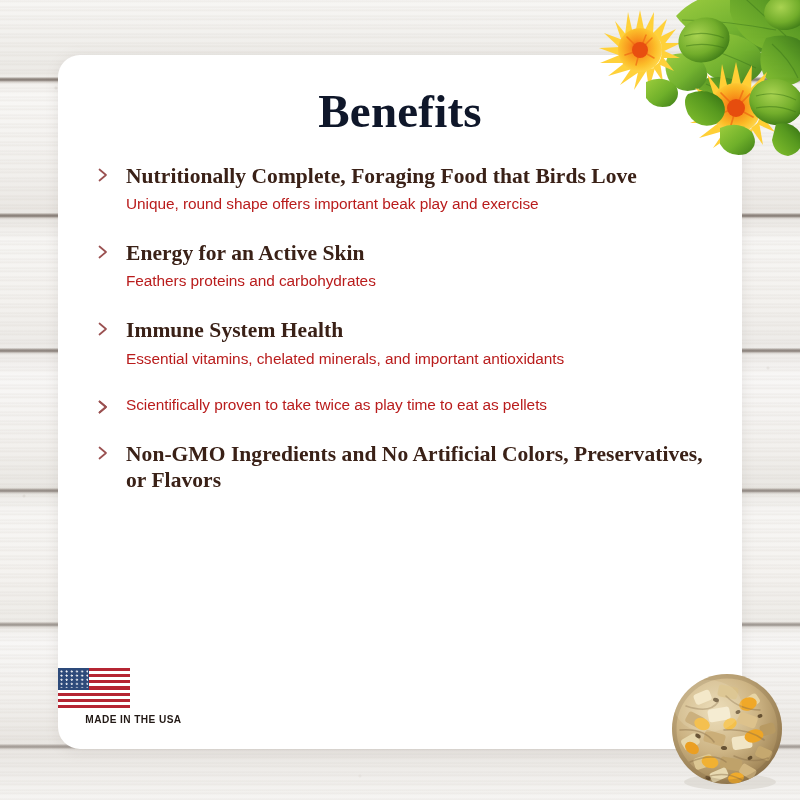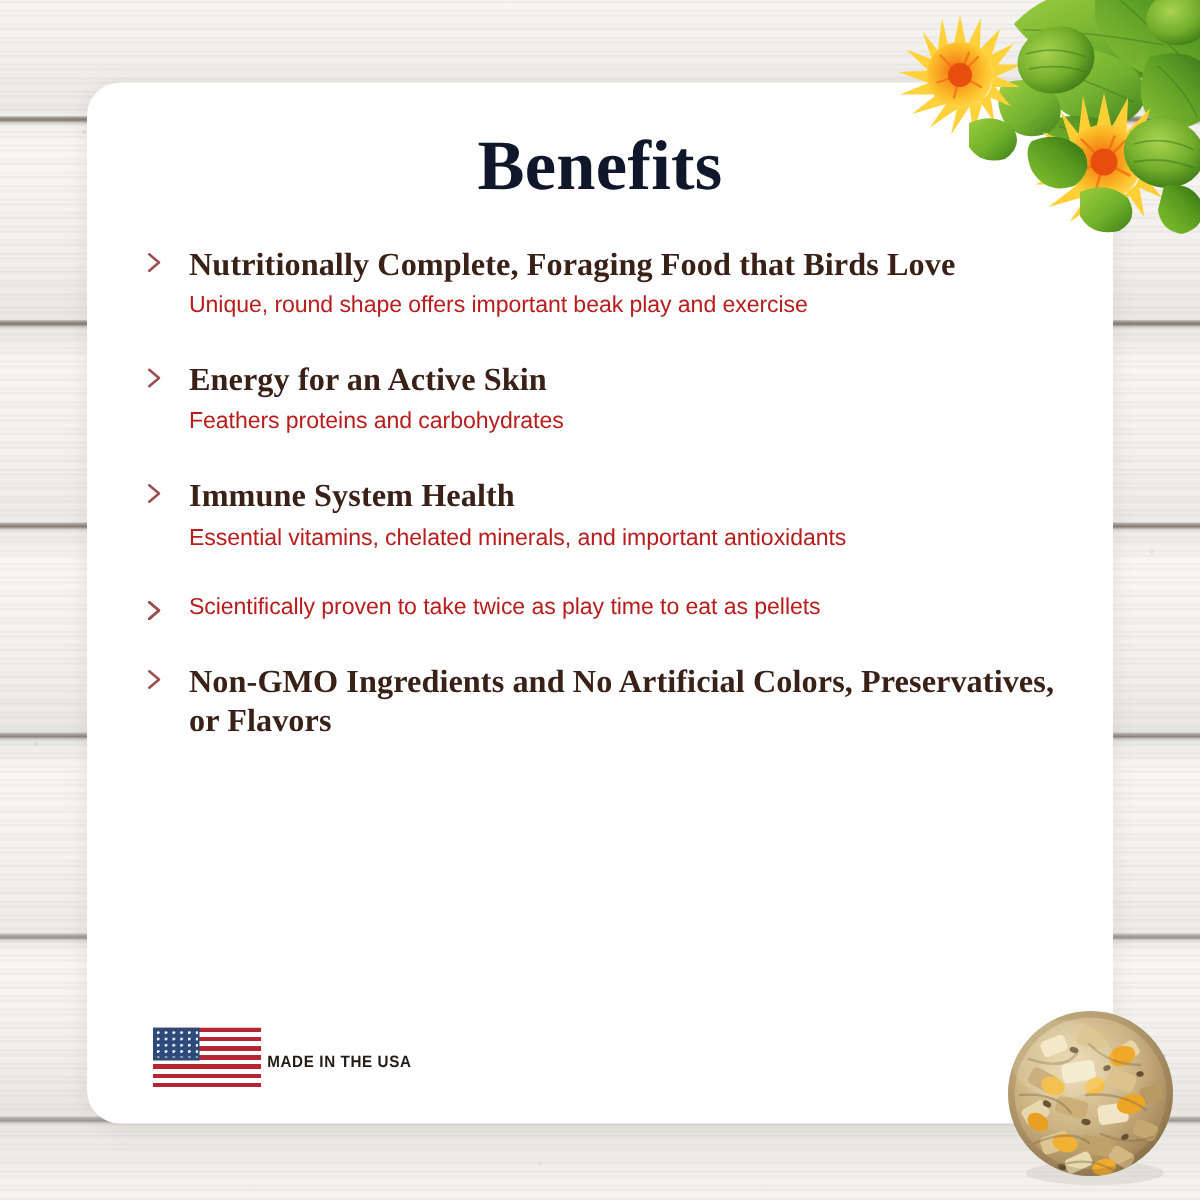--- a/index.html
+++ b/index.html
@@ -152,23 +152,21 @@
     letter-spacing: -.05px;
   }
 
   
   .usa-badge {
     position: absolute;
     left: 0;
     right: 0;
     bottom: 24px;
     display: flex;
-    flex-direction: row;
-    align-items: center;
-    margin-left: 44px;
+    flex-direction: column;
   }
 
   .flag {
     position: relative;
     width: 72px;
     height: 40px;
     background: #ffffff;
     overflow: hidden;
   }
   .flag-stripes {

